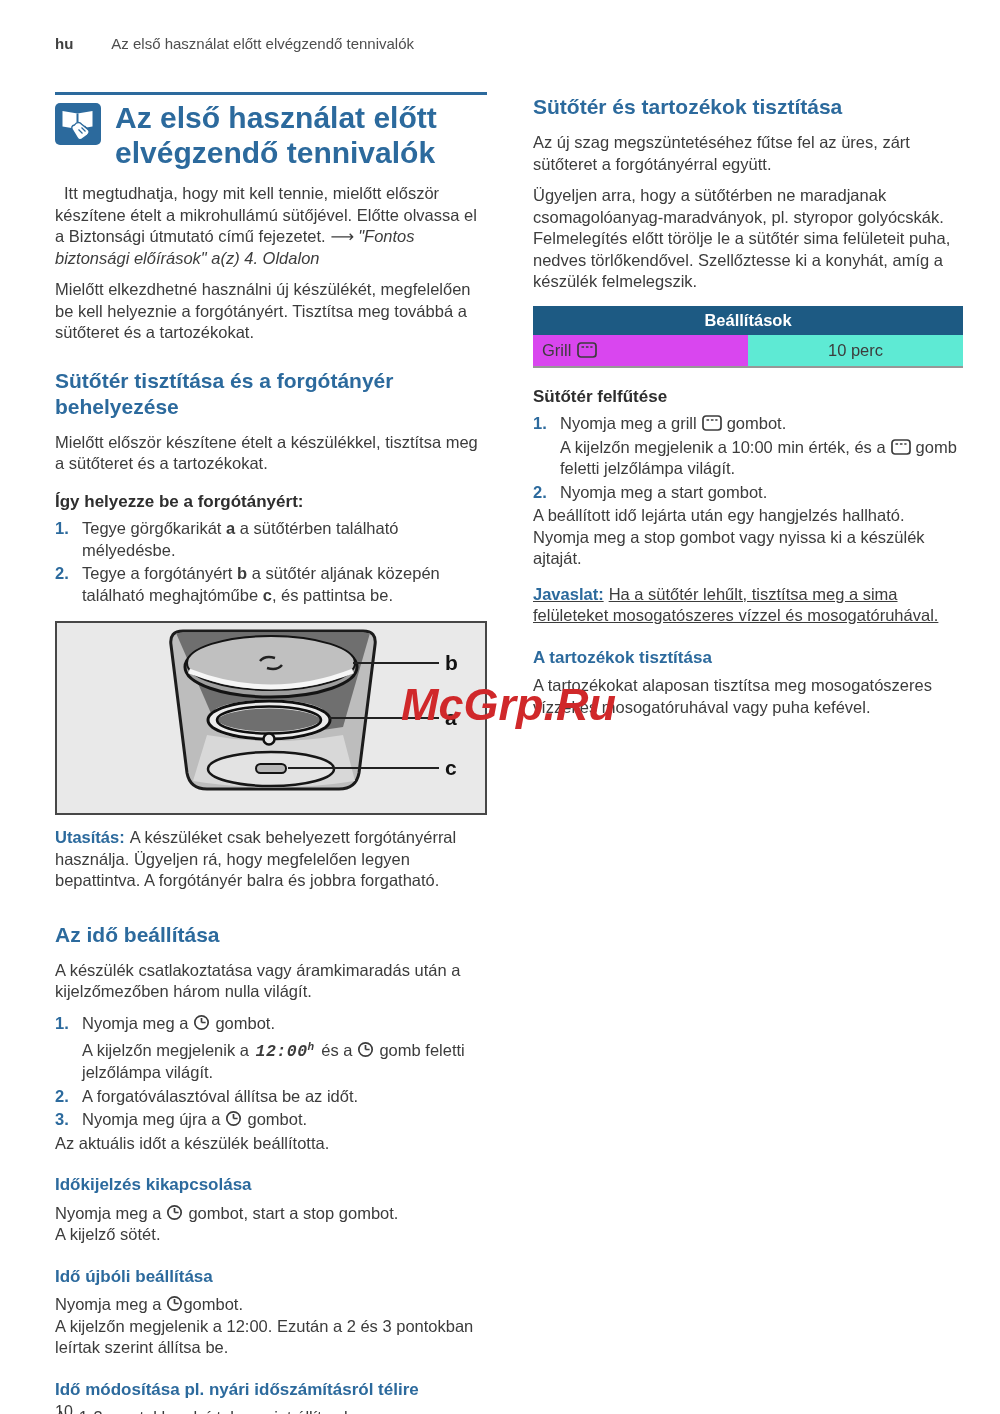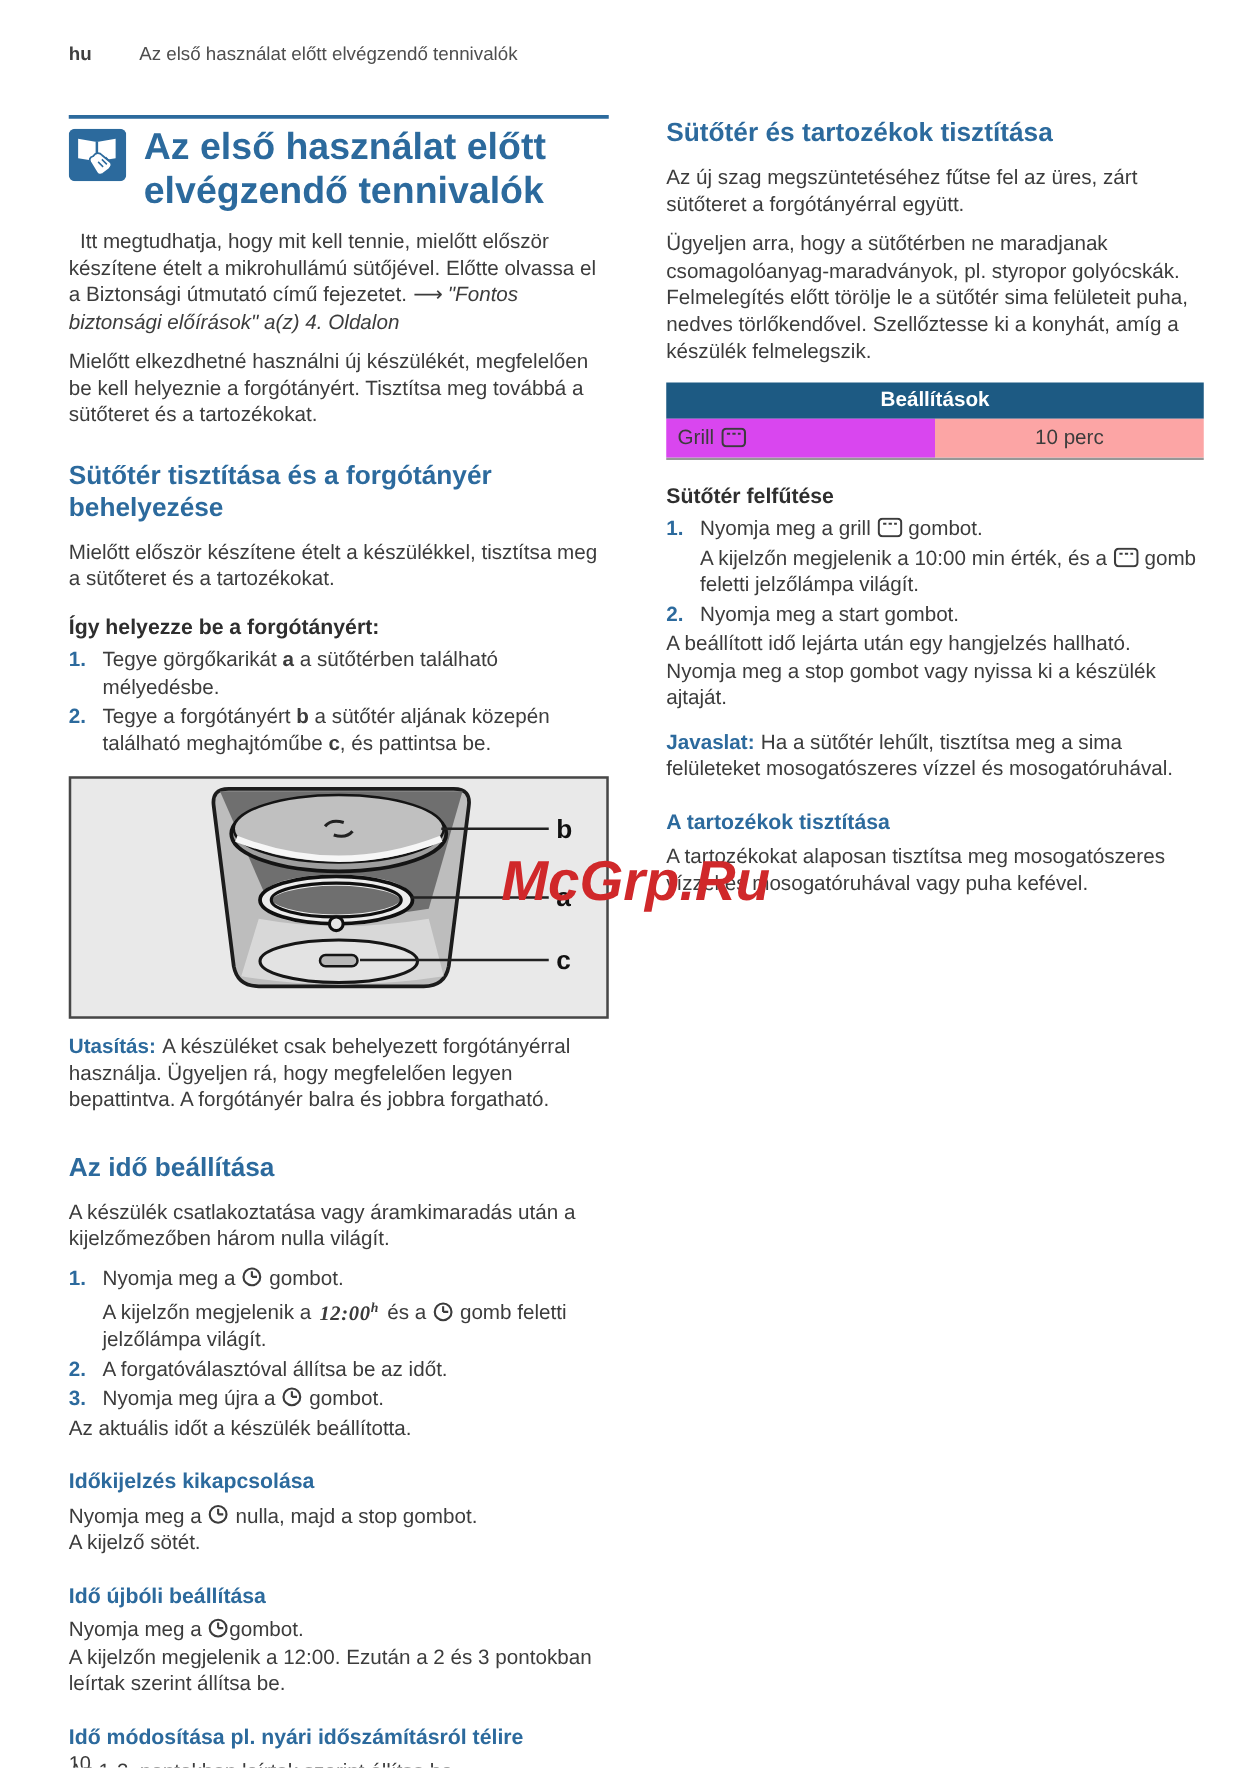--- a/index.html
+++ b/index.html
@@ -43,31 +43,31 @@
   .lead-label{font-weight:bold; color:var(--heading-blue); margin-right:5px;}
   
   .step{display:flex; margin:0 0 2px;}
   .step .num{flex:0 0 27px; font-weight:bold; color:var(--heading-blue);}
   .step .stxt{flex:1;}
   .substep{margin:2px 0 2px 27px;}
   .after-list{margin-top:2px;}
   
   .inline-icon{display:inline-block; vertical-align:-2px; margin:0 5px;}
   .inline-icon.tight-right{margin-right:0;}
-  .seg{font-family:Liberation Serif, serif; font-style:italic; font-weight:bold; letter-spacing:0.5px; padding:0 2px;}
+  .seg{font-family:Liberation Mono, monospace; font-style:italic; font-weight:bold; letter-spacing:0.5px; padding:0 2px;}
   .seg sup{font-size:11px;}
   
   .figure{margin:15px 0 12px; border:2px solid #474747; background:#e9e9e9; height:194px; position:relative;}
   
   .settings-table{width:100%; margin:13px 0 18px; border-bottom:2px solid #979797;text-align:center;}
   .settings-table .thead{background:var(--table-header-bg); color:#fff; font-weight:bold; padding:3px 9px; line-height:23px;}
   .settings-table .trow{display:flex; line-height:23px;}
   .settings-table .cell-mode{flex:0 0 50%; background:#d946ef; padding:4px 9px; display:flex; align-items:center;}
   .settings-table .cell-mode .glabel{margin-right:6px;}
-  .settings-table .cell-value{flex:1; background:#fca5a5; padding:4px 9px;}
+  .settings-table .cell-value{flex:1; background:#5eead4; padding:4px 9px;}
   
   .watermark{
     position:absolute; left:401px; top:681px;
     font-family:"Liberation Sans", sans-serif;
     font-style:italic; font-weight:bold;
     font-size:45px; line-height:48px;
     color:var(--watermark-red);
     z-index:6; white-space:nowrap;
   }
   .pageno{position:absolute; left:55px; top:1401px; font-size:16px; color:#3a3a3a;}
@@ -178,21 +178,21 @@
           <path d="M8.5 8.5 L8.5 4 M8.5 8.5 L12.6 8.5" stroke="#3c3c3c" stroke-width="1.7"></path>
         </svg><span>gombot.</span></span>
   </div>
   <div class="after-list">Az aktuális időt a készülék beállította.</div>
 
   <h4 class="blue">Időkijelzés kikapcsolása</h4>
   <div>
     <span>Nyomja meg a</span><svg class="inline-icon" width="17" height="17" viewBox="0 0 17 17">
         <circle cx="8.5" cy="8.5" r="6.7" fill="none" stroke="#3c3c3c" stroke-width="1.7"></circle>
         <path d="M8.5 8.5 L8.5 4 M8.5 8.5 L12.6 8.5" stroke="#3c3c3c" stroke-width="1.7"></path>
-      </svg><span>nulla, majd a stop gombot.</span>
+      </svg><span>gombot, start a stop gombot.</span>
   </div>
   <div>A kijelző sötét.</div>
 
   <h4 class="blue">Idő újbóli beállítása</h4>
   <div>
     <span>Nyomja meg a</span><svg class="inline-icon tight-right" width="17" height="17" viewBox="0 0 17 17">
         <circle cx="8.5" cy="8.5" r="6.7" fill="none" stroke="#3c3c3c" stroke-width="1.7"></circle>
         <path d="M8.5 8.5 L8.5 4 M8.5 8.5 L12.6 8.5" stroke="#3c3c3c" stroke-width="1.7"></path>
       </svg><span>gombot.</span>
   </div>
@@ -237,21 +237,21 @@
         <rect x="1" y="1" width="18" height="14" rx="3" fill="none" stroke="#3c3c3c" stroke-width="1.7"></rect>
         <path d="M4.5 5 H15.5" stroke="#3c3c3c" stroke-width="1.6" stroke-dasharray="2.6 1.8"></path>
       </svg><span>gomb feletti jelzőlámpa világít.</span>
   </div>
   <div class="step">
     <span class="num">2.</span>
     <span class="stxt">Nyomja meg a start gombot.</span>
   </div>
   <div class="after-list">A beállított idő lejárta után egy hangjelzés hallható. Nyomja meg a stop gombot vagy nyissa ki a készülék ajtaját.</div>
 
-  <p style="margin-top:14px;">
+  <p style="margin-top:14px;text-decoration:underline;">
     <span class="lead-label">Javaslat:</span><span>Ha a sütőtér lehűlt, tisztítsa meg a sima felületeket mosogatószeres vízzel és mosogatóruhával.</span>
   </p>
 
   <h4 class="blue">A tartozékok tisztítása</h4>
   <div>A tartozékokat alaposan tisztítsa meg mosogatószeres vízzel és mosogatóruhával vagy puha kefével.</div>
 
 </div>
 
 <div class="watermark">McGrp.Ru</div>
 

